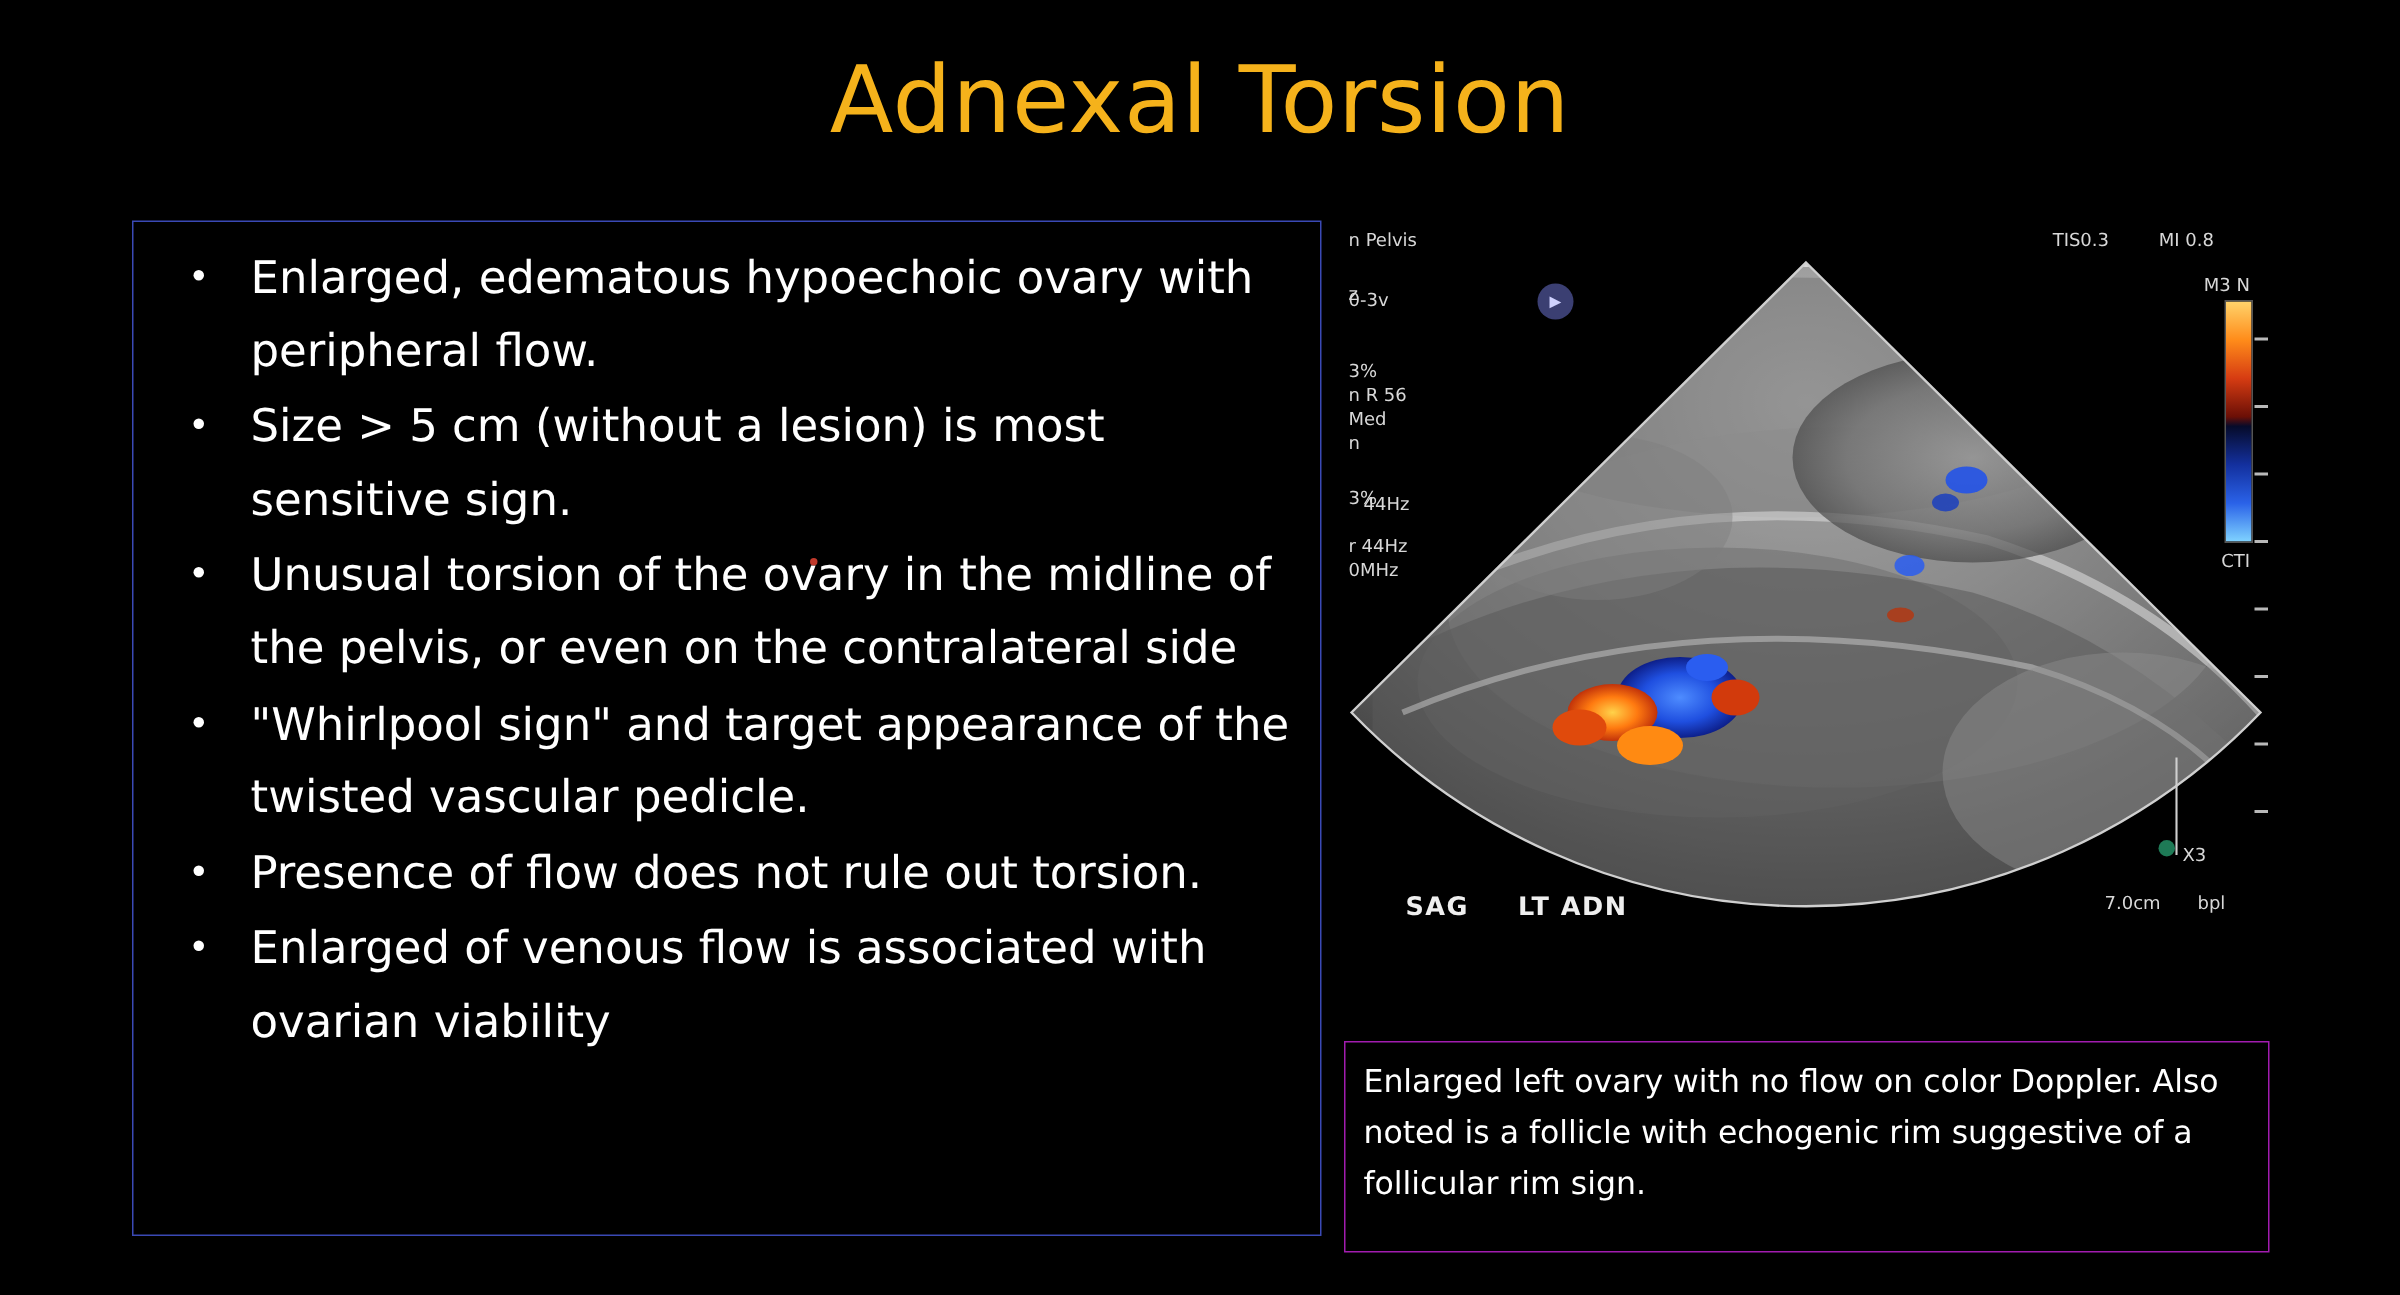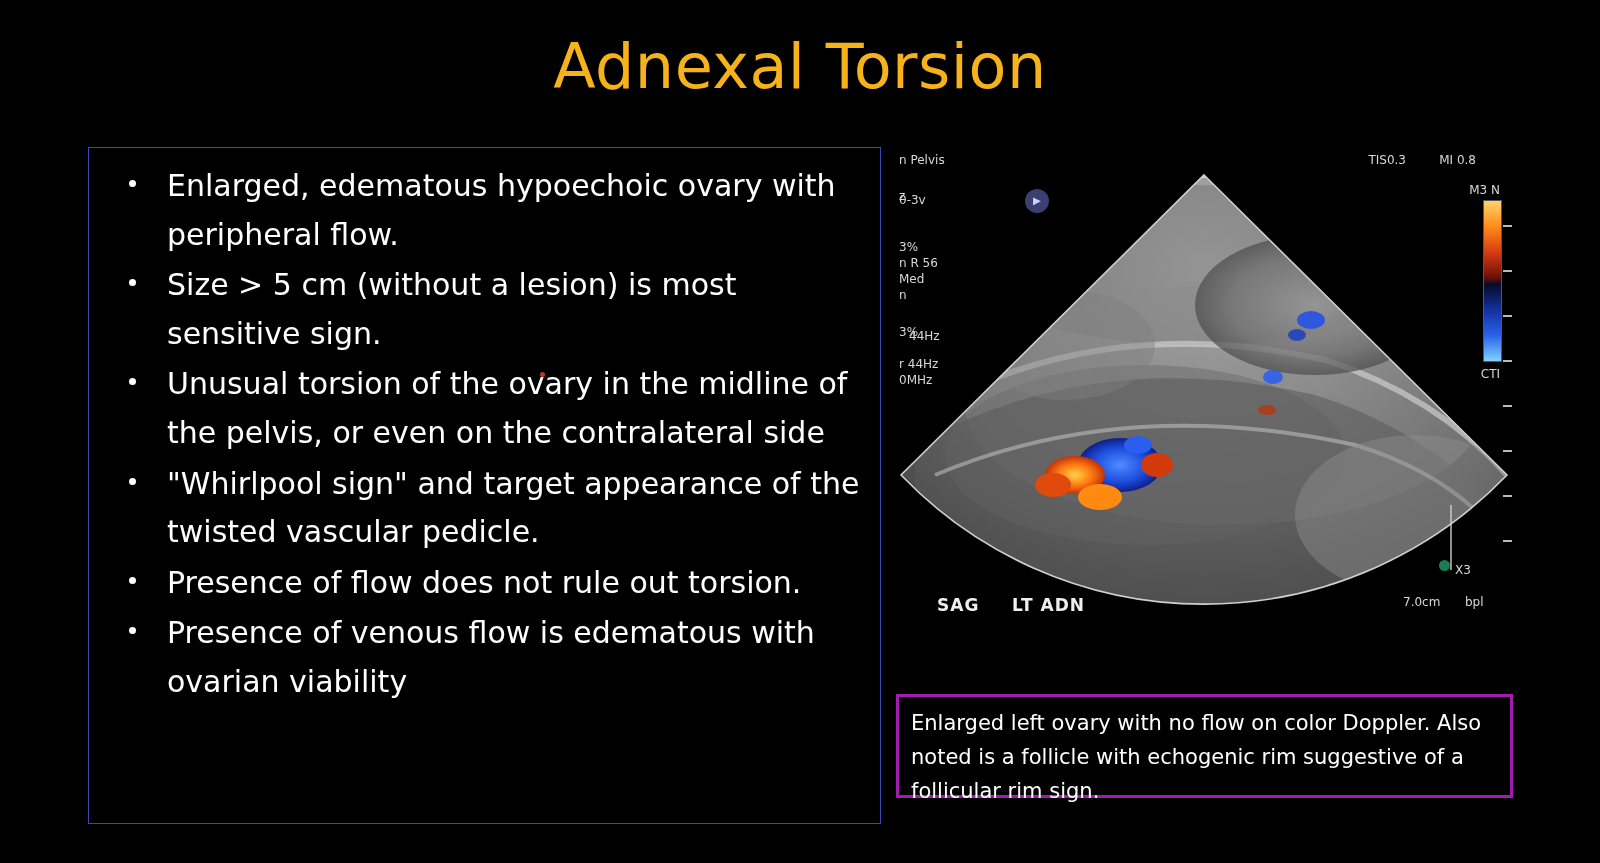--- a/index.html
+++ b/index.html
@@ -145,22 +145,22 @@
     border-radius: 50%;
     background: #1e7a56;
   }
 
   
   .caption-box {
     position: absolute;
     left: 896px;
     top: 694px;
     width: 617px;
-    height: 104px;
-    border: 3px solid #a21caf;
+    height: 141px;
+    border: 1px solid #a21caf;
     box-sizing: border-box;
     padding: 9px 12px;
   }
   .caption-box p {
     margin: 0;
     color: #ffffff;
     font-size: 21px;
     line-height: 1.62;
     font-family: "DejaVu Sans", sans-serif;
   }
@@ -189,21 +189,21 @@
       <li>
         <span class="dot"></span>
         <span>"Whirlpool sign" and target appearance of the twisted vascular pedicle.</span>
       </li>
       <li>
         <span class="dot"></span>
         <span>Presence of flow does not rule out torsion.</span>
       </li>
       <li>
         <span class="dot"></span>
-        <span>Presence of venous flow is edematous with ovarian viability</span>
+        <span>Enlarged of venous flow is associated with ovarian viability</span>
       </li>
     </ul>
   </div>
   <div class="red-dot"></div>
 
   <div class="us-wrap">
     <svg class="us-canvas" viewBox="0 0 619 493" preserveAspectRatio="none">
       <defs>
         <clipPath id="sector">
           <path d="M309 30 L612 330 A420 420 0 0 1 6 330 Z"></path>

